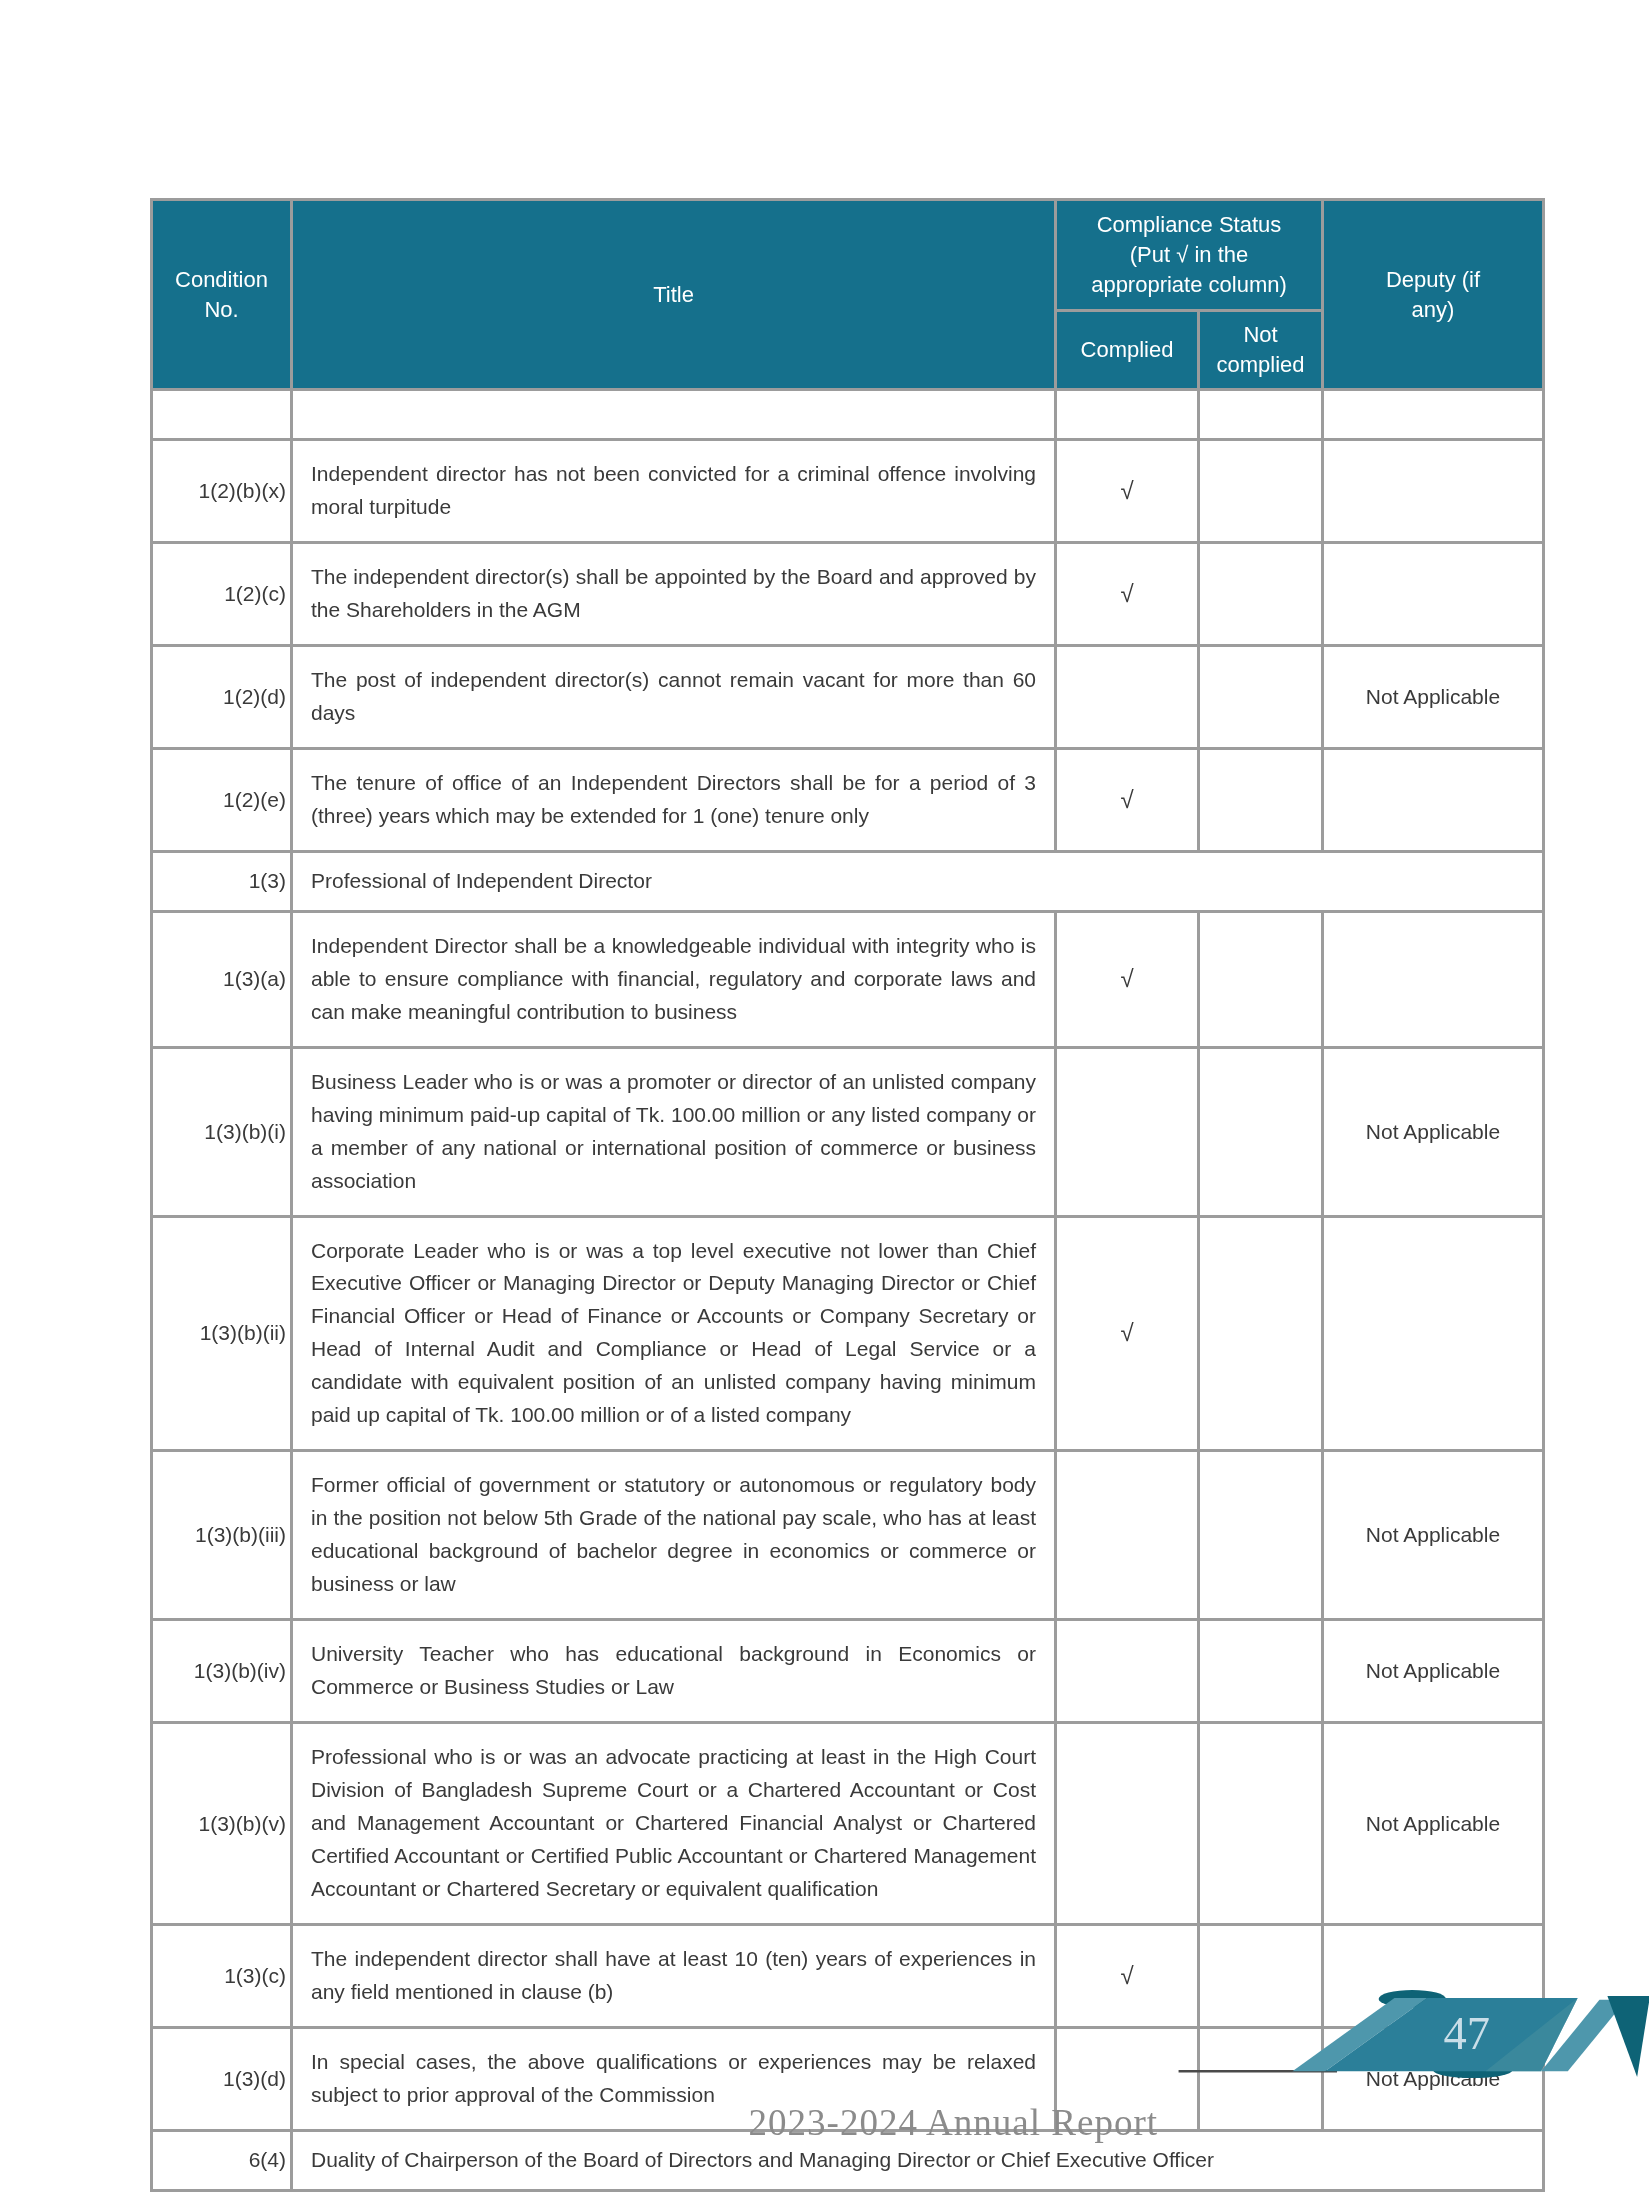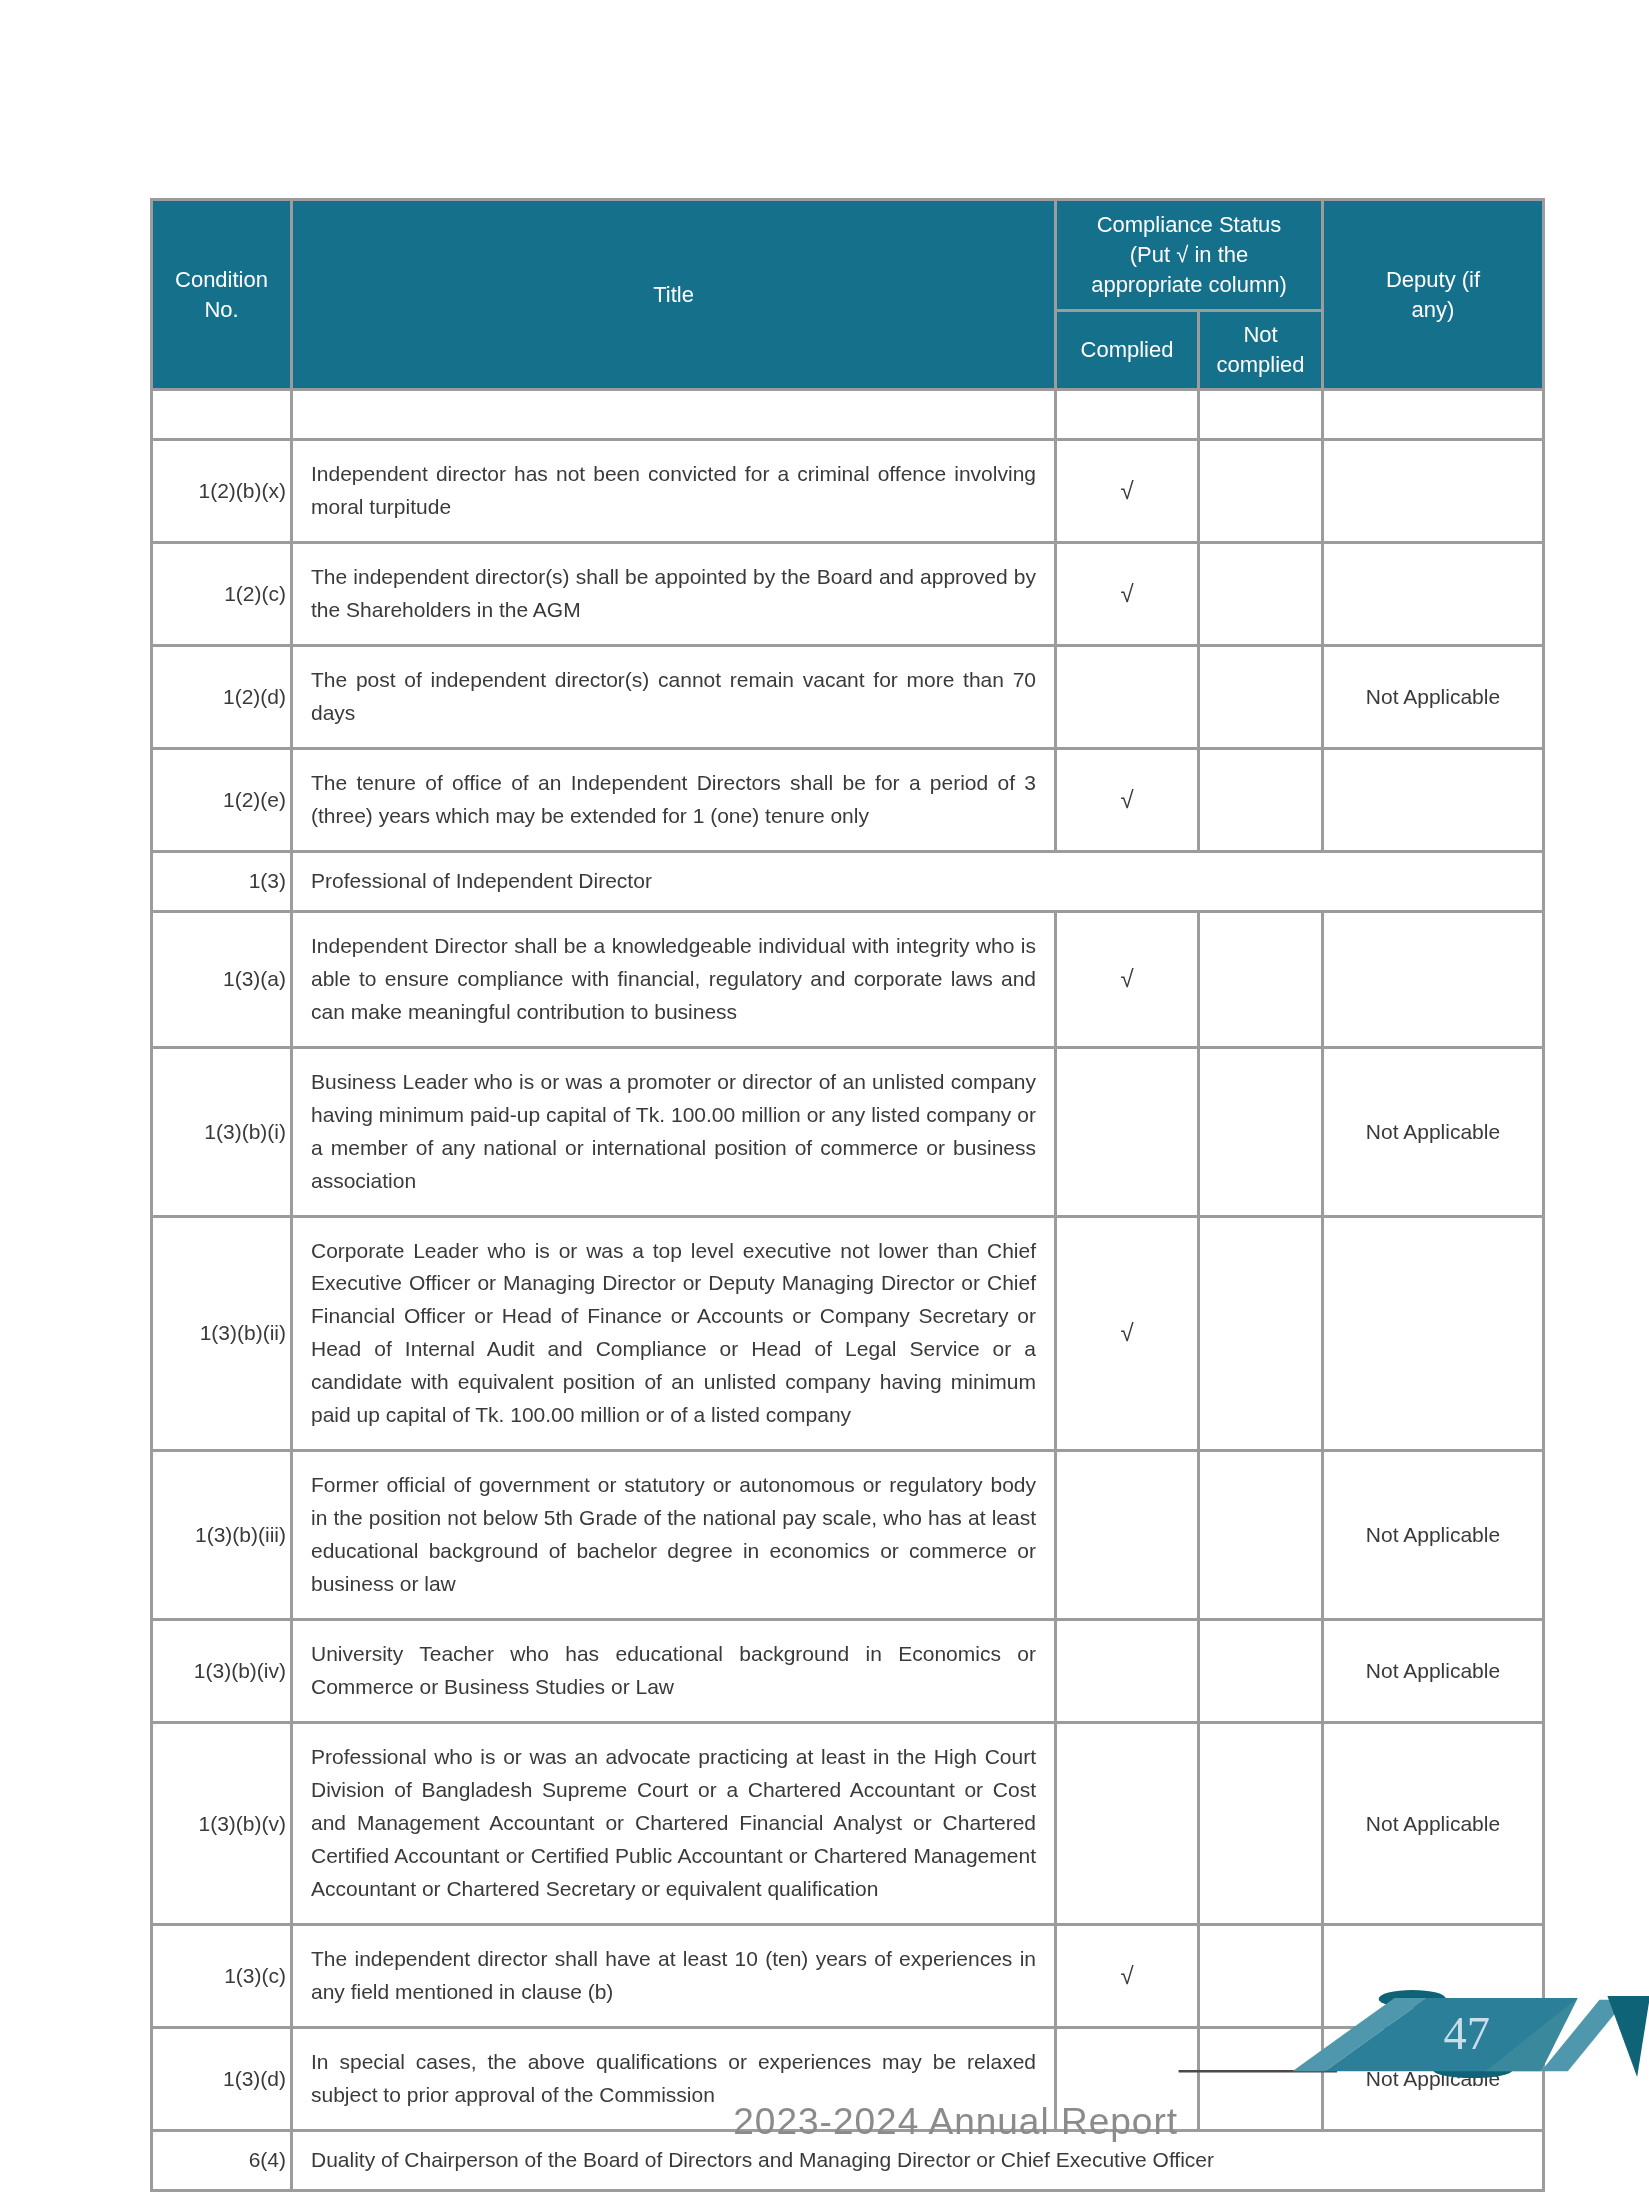--- a/index.html
+++ b/index.html
@@ -59,22 +59,22 @@
   td.cell-title.section{
     text-align:left;
     padding:12px 18px;
   }
   td.cell-check{text-align:center;font-size:24px;}
   td.cell-remarks{text-align:center;padding:6px 4px;}
   tr.empty-row td{height:50px;}
   .footer-label{
     position:absolute;
     top:2101px;
-    right:471px;
-    font-family:Liberation Sans, sans-serif;
+    right:491px;
+    font-family:Liberation Serif, serif;
     font-size:37px;
     color:var(--footer-text);
     letter-spacing:1px;
     white-space:nowrap;
   }
   .ribbon{
     position:absolute;
     left:1134px;
     top:1986px;
     width:516px;
@@ -130,21 +130,21 @@
           </tr>
           <tr>
             <td class="cell-no">1(2)(c)</td>
             <td class="cell-title">The independent director(s) shall be appointed by the Board and approved by the Shareholders in the AGM</td>
             <td class="cell-check">√</td>
             <td class="cell-check"></td>
             <td class="cell-remarks"></td>
           </tr>
           <tr>
             <td class="cell-no">1(2)(d)</td>
-            <td class="cell-title">The post of independent director(s) cannot remain vacant for more than 70 days</td>
+            <td class="cell-title">The post of independent director(s) cannot remain vacant for more than 60 days</td>
             <td class="cell-check"></td>
             <td class="cell-check"></td>
             <td class="cell-remarks">Not Applicable</td>
           </tr>
           <tr>
             <td class="cell-no">1(2)(e)</td>
             <td class="cell-title">The tenure of office of an Independent Directors shall be for a period of 3 (three) years which may be extended for 1 (one) tenure only</td>
             <td class="cell-check">√</td>
             <td class="cell-check"></td>
             <td class="cell-remarks"></td>

